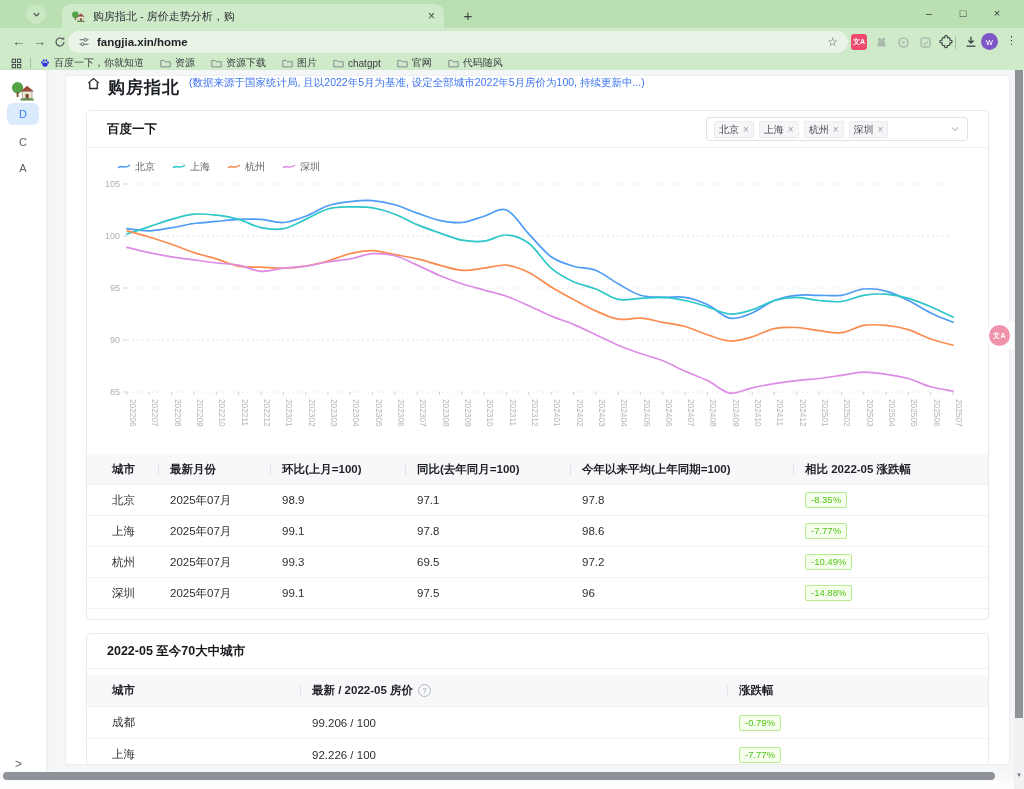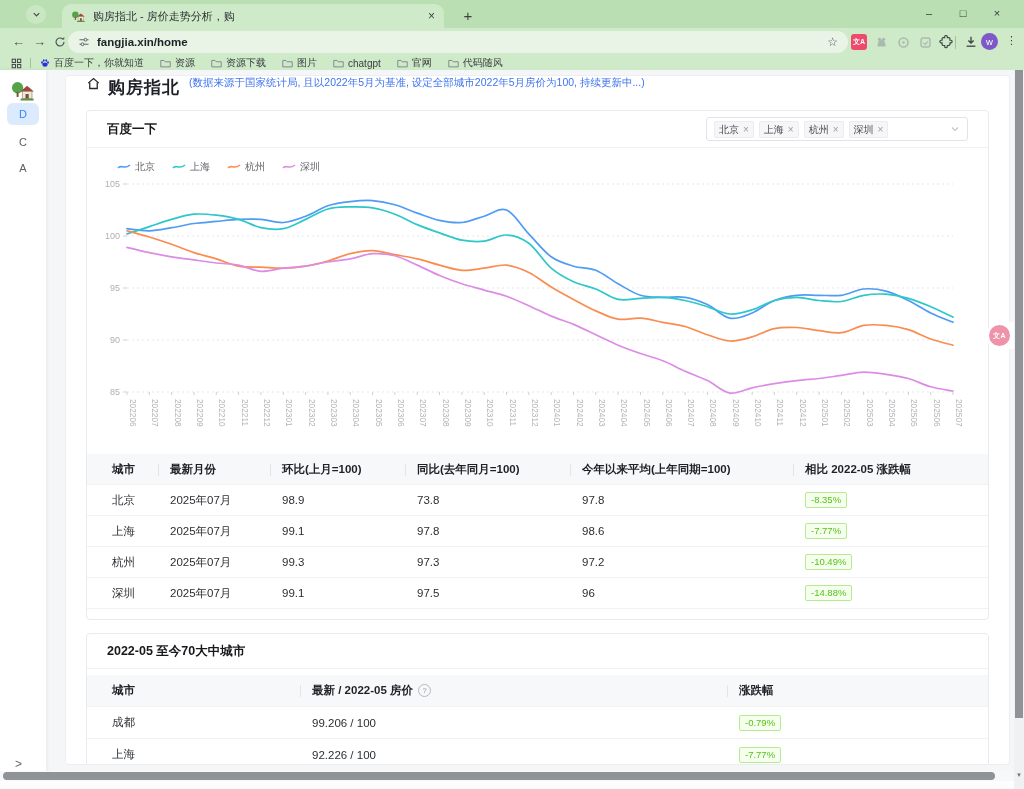--- a/index.html
+++ b/index.html
@@ -423,37 +423,37 @@
             <span class="cell c2">最新月份</span>
             <span class="cell c3">环比(上月=100)</span>
             <span class="cell c4">同比(去年同月=100)</span>
             <span class="cell c5">今年以来平均(上年同期=100)</span>
             <span class="cell c6">相比 2022-05 涨跌幅</span>
           </div>
           <div class="trow">
             <span class="cell c1">北京</span>
             <span class="cell c2">2025年07月</span>
             <span class="cell c3">98.9</span>
-            <span class="cell c4">73.8</span>
+            <span class="cell c4">97.1</span>
             <span class="cell c5">97.8</span>
             <span class="cell c6"><span class="badge">-8.35%</span></span>
           </div>
           <div class="trow">
             <span class="cell c1">上海</span>
             <span class="cell c2">2025年07月</span>
             <span class="cell c3">99.1</span>
             <span class="cell c4">97.8</span>
             <span class="cell c5">98.6</span>
             <span class="cell c6"><span class="badge">-7.77%</span></span>
           </div>
           <div class="trow">
             <span class="cell c1">杭州</span>
             <span class="cell c2">2025年07月</span>
             <span class="cell c3">99.3</span>
-            <span class="cell c4">97.3</span>
+            <span class="cell c4">69.5</span>
             <span class="cell c5">97.2</span>
             <span class="cell c6"><span class="badge">-10.49%</span></span>
           </div>
           <div class="trow">
             <span class="cell c1">深圳</span>
             <span class="cell c2">2025年07月</span>
             <span class="cell c3">99.1</span>
             <span class="cell c4">97.5</span>
             <span class="cell c5">96</span>
             <span class="cell c6"><span class="badge">-14.88%</span></span>

